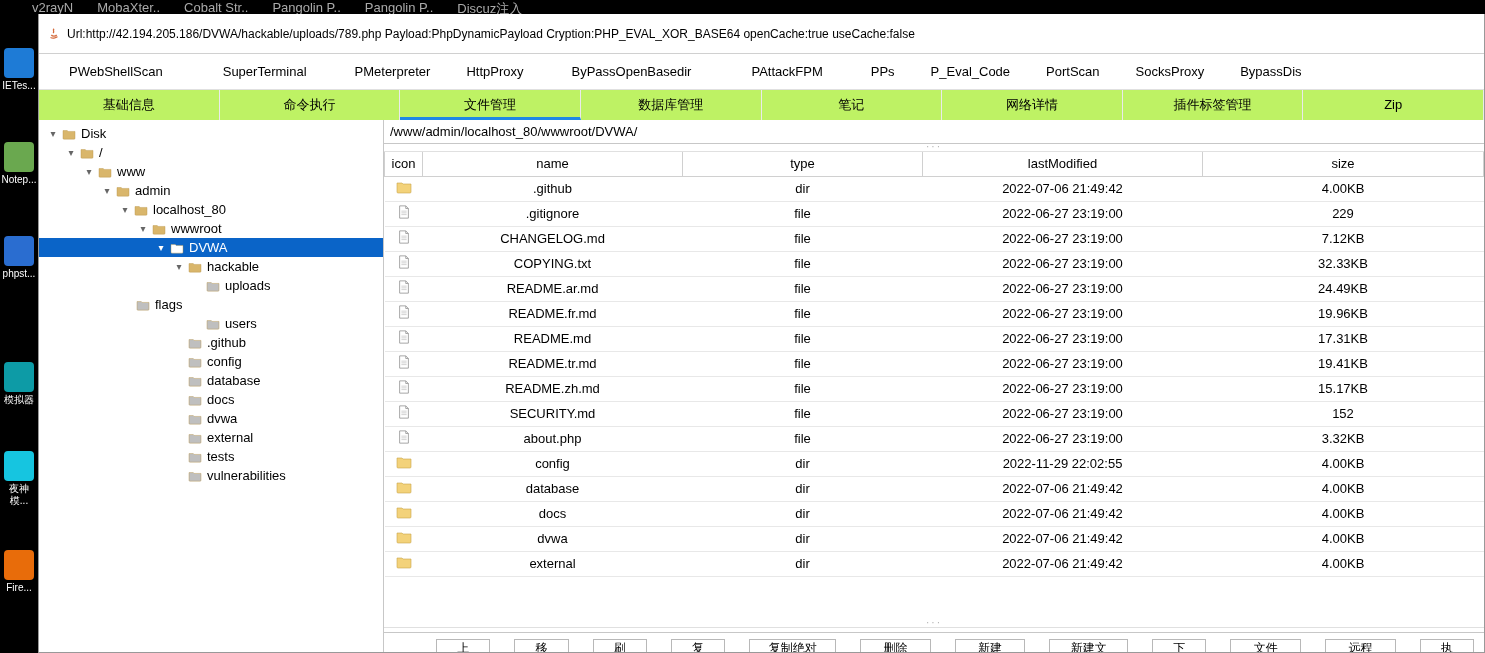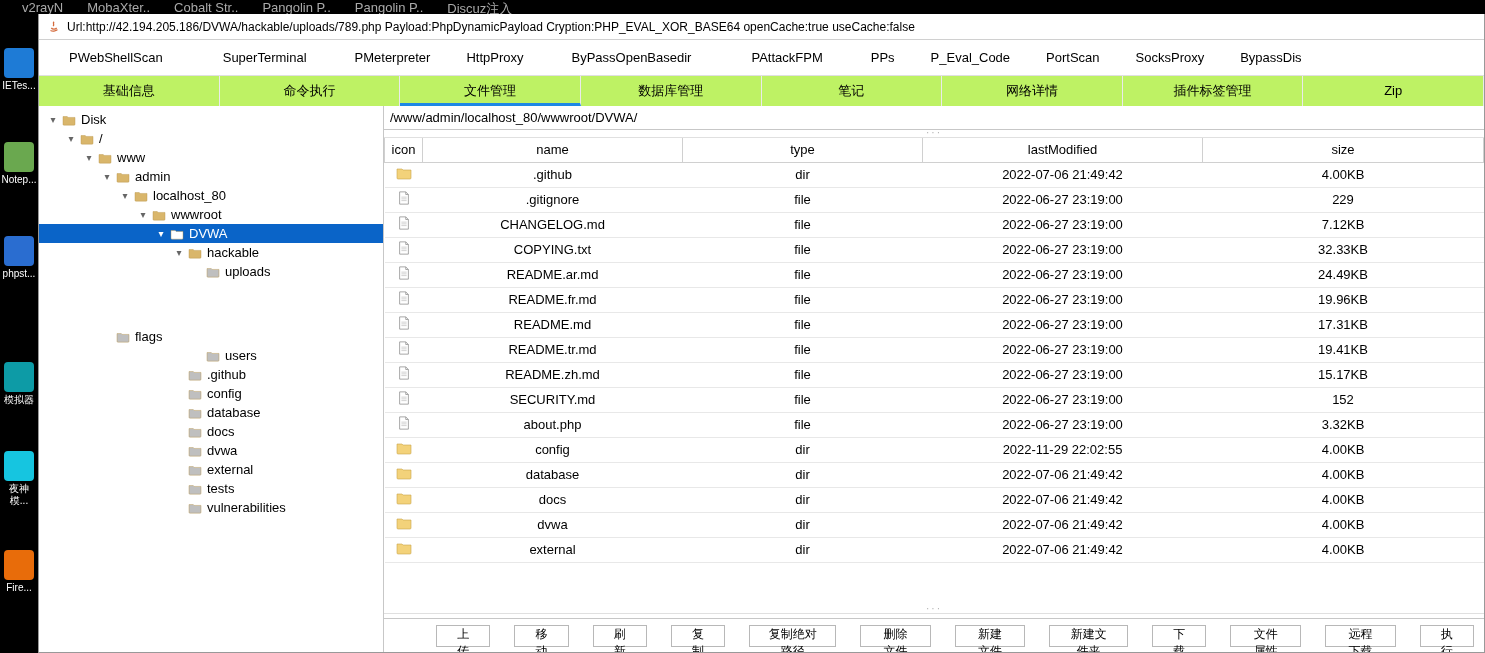--- a/index.html
+++ b/index.html
@@ -3,25 +3,25 @@
 <meta charset="utf-8">
 <style>
 * { margin:0; padding:0; box-sizing:border-box; font-family:"Microsoft YaHei",Arial,sans-serif; font-size:13px; }
 body { background:#000; width:1485px; height:653px; overflow:hidden; position:relative; }
 
 .desktop-strip { position:absolute; left:0; top:0; width:38px; height:653px; background:#000; }
 .desktop-strip .dicon { display:flex; flex-direction:column; align-items:center; justify-content:flex-end; color:#fff; font-size:10px; margin-bottom:6px; }
 .desktop-strip .dicon .sq { width:30px; height:30px; border-radius:4px; margin-bottom:2px; }
 .desktop-strip .dicon .lbl { font-size:10px; line-height:12px; text-align:center; }
 
-.tabs-top { position:absolute; left:2px; top:0; height:14px; color:#aaa; font-size:11px; display:flex; gap:24px; padding-left:20px; }
+.tabs-top { position:absolute; left:12px; top:0; height:14px; color:#aaa; font-size:11px; display:flex; gap:24px; padding-left:20px; }
 
 .window { position:absolute; left:38px; top:14px; right:0; bottom:0; background:#fff; border:1px solid #999; border-top:none; overflow:hidden; }
 
-.titlebar { height:26px; background:#fff; border-bottom:1px solid #d0d0d0; display:flex; align-items:center; padding:0 8px; }
+.titlebar { height:40px; background:#fff; border-bottom:1px solid #d0d0d0; display:flex; align-items:center; padding:0 8px; }
 .titlebar .java-icon { width:14px; height:14px; margin-right:6px; display:inline-flex; align-items:center; justify-content:center; }
 .titlebar .title-text { font-size:12px; color:#000; white-space:nowrap; }
 
 .toolbar-tabs { height:36px; display:flex; align-items:center; border-bottom:1px solid #e0e0e0; }
 .toolbar-tabs .tb-tab { flex:0 0 auto; padding:0 18px; height:36px; line-height:36px; text-align:center; font-size:13px; color:#000; cursor:pointer; }
 .toolbar-tabs .tb-tab[data-w="wide"] { padding:0 30px; }
 
 .nav-tabs { height:30px; display:flex; align-items:center; border-bottom:1px solid #cfcfcf; }
 .nav-tabs .nv-tab { flex:1; height:30px; line-height:30px; text-align:center; font-size:13px; color:#000; border-right:1px solid #eaeaea; cursor:pointer; background:#bef264; }
 .nav-tabs .nv-tab.active { border-bottom:3px solid #1e88e5; font-weight:500; }
@@ -212,21 +212,21 @@
         </div>
         <div class="tree-item" style="padding-left: 150px;">
           <span class="tw"></span>
           <span class="fi">
             <svg viewBox="0 0 16 14">
               <path d="M1 3h5l1 1h8v8a1 1 0 0 1-1 1H2a1 1 0 0 1-1-1z" fill="#bfbfbf" stroke="#b8944a" stroke-width="0.5"></path>
             </svg>
           </span>
           <span>uploads</span>
         </div>
-        <div class="tree-item" style="padding-left: 60px; margin-top: 46px;">
+        <div class="tree-item" style="padding-left: 80px;">
           <span class="tw"></span>
           <span class="fi">
             <svg viewBox="0 0 16 14">
               <path d="M1 3h5l1 1h8v8a1 1 0 0 1-1 1H2a1 1 0 0 1-1-1z" fill="#bfbfbf" stroke="#b8944a" stroke-width="0.5"></path>
             </svg>
           </span>
           <span>flags</span>
         </div>
         <div class="tree-item" style="padding-left: 150px;">
           <span class="tw"></span>

